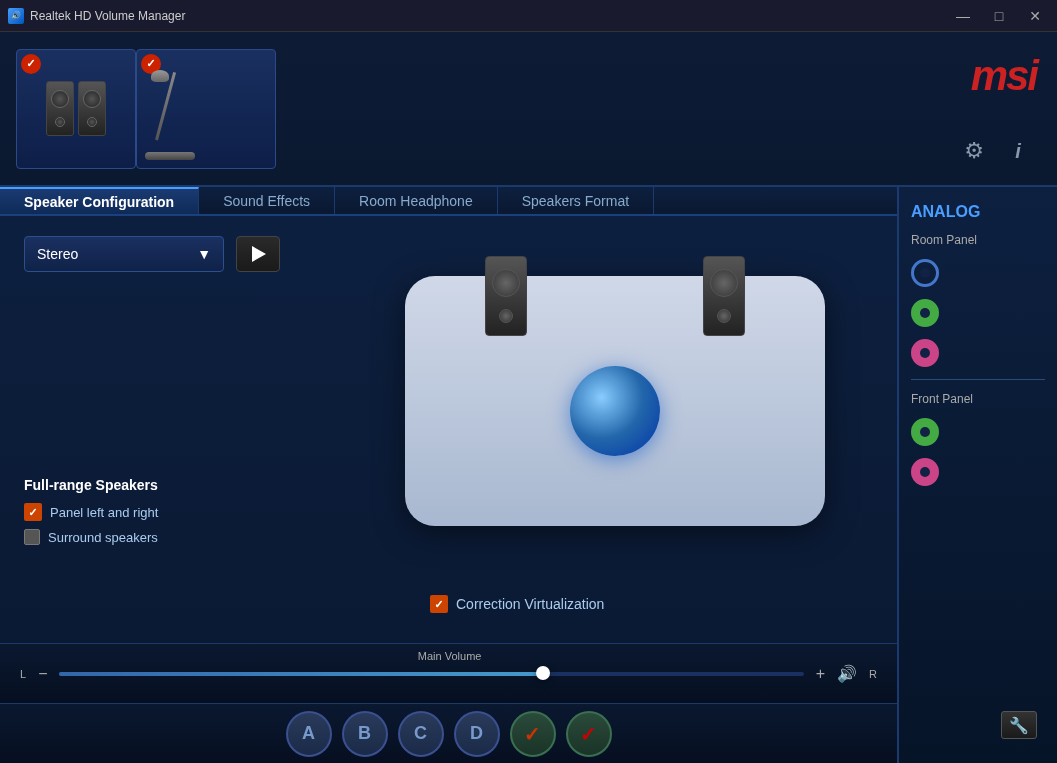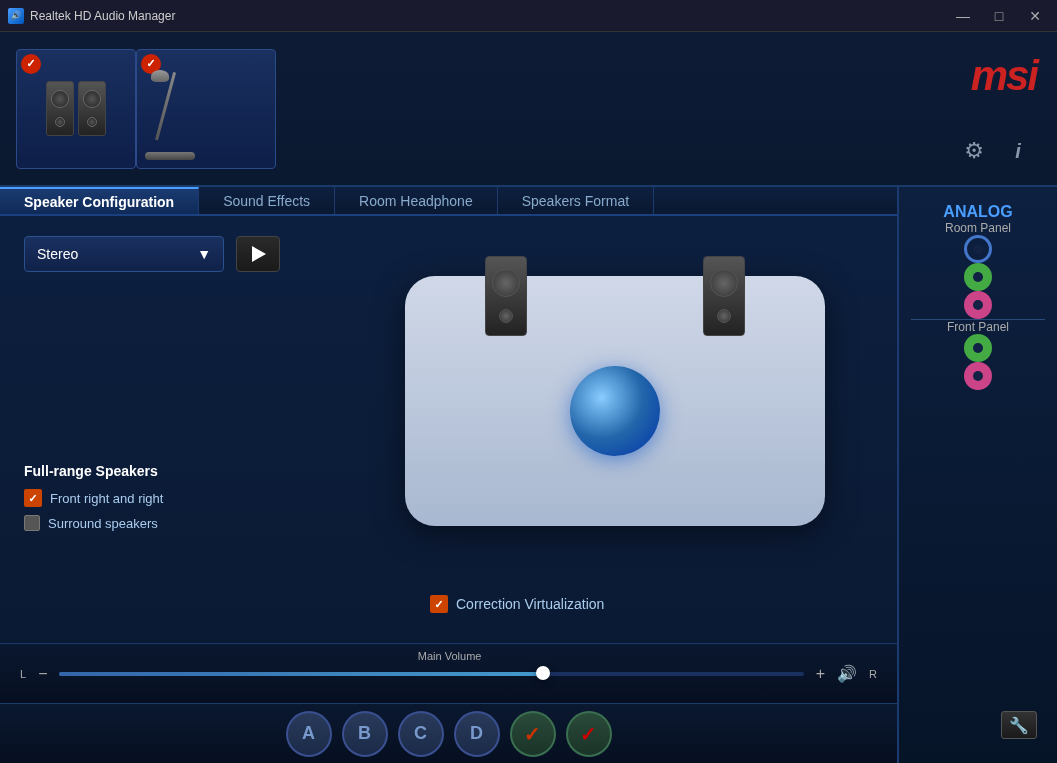--- a/index.html
+++ b/index.html
@@ -389,21 +389,21 @@
       align-items: center;
       justify-content: center;
       color: white;
       font-size: 11px;
       font-weight: bold;
     }
 
     
     .fullrange-section {
       position: absolute;
-      bottom: 104px;
+      bottom: 90px;
       left: 24px;
     }
     .fullrange-title {
       color: #ffffff;
       font-weight: bold;
       font-size: 14px;
       margin-bottom: 10px;
     }
     .checkbox-row {
       display: flex;
@@ -500,23 +500,23 @@
       font-size: 20px;
     }
 
     
     .side-panel {
       width: 160px;
       background: linear-gradient(180deg, #0d2040 0%, #061428 100%);
       border-left: 2px solid #1a3a70;
       display: flex;
       flex-direction: column;
-      align-items: center;
+      align-items: flex-start;
       padding: 16px 12px;
-      gap: 0;
+      gap: 12px;
     }
 
     .analog-title {
       color: #4a9eff;
       font-size: 16px;
       font-weight: bold;
       text-align: center;
     }
     .panel-subtitle {
       color: #aaaaaa;
@@ -587,21 +587,21 @@
       white-space: nowrap;
       padding-left: 36px;
     }
   </style>
 </head>
 <body>
 
 <div class="title-bar">
   <div class="title-bar-left">
     <div class="title-icon">🔊</div>
-    <span>Realtek HD Audio Manager</span>
+    <span>Realtek HD Volume Manager</span>
   </div>
   <div class="title-controls">
     <button class="title-btn">—</button>
     <button class="title-btn">□</button>
     <button class="title-btn close">✕</button>
   </div>
 </div>
 
 <div class="app-container">
 
@@ -680,21 +680,21 @@
 
         <div class="headphone-virt">
           <div class="checkbox-checked">✓</div>
           <span>Correction Virtualization</span>
         </div>
 
         <div class="fullrange-section">
           <div class="fullrange-title">Full-range Speakers</div>
           <div class="checkbox-row">
             <div class="checkbox-checked">✓</div>
-            <span>Front right and right</span>
+            <span>Panel left and right</span>
           </div>
           <div class="checkbox-row">
             <div class="checkbox-unchecked"></div>
             <span>Surround speakers</span>
           </div>
         </div>
 
       </div>
 
       <div class="volume-bar-area">

